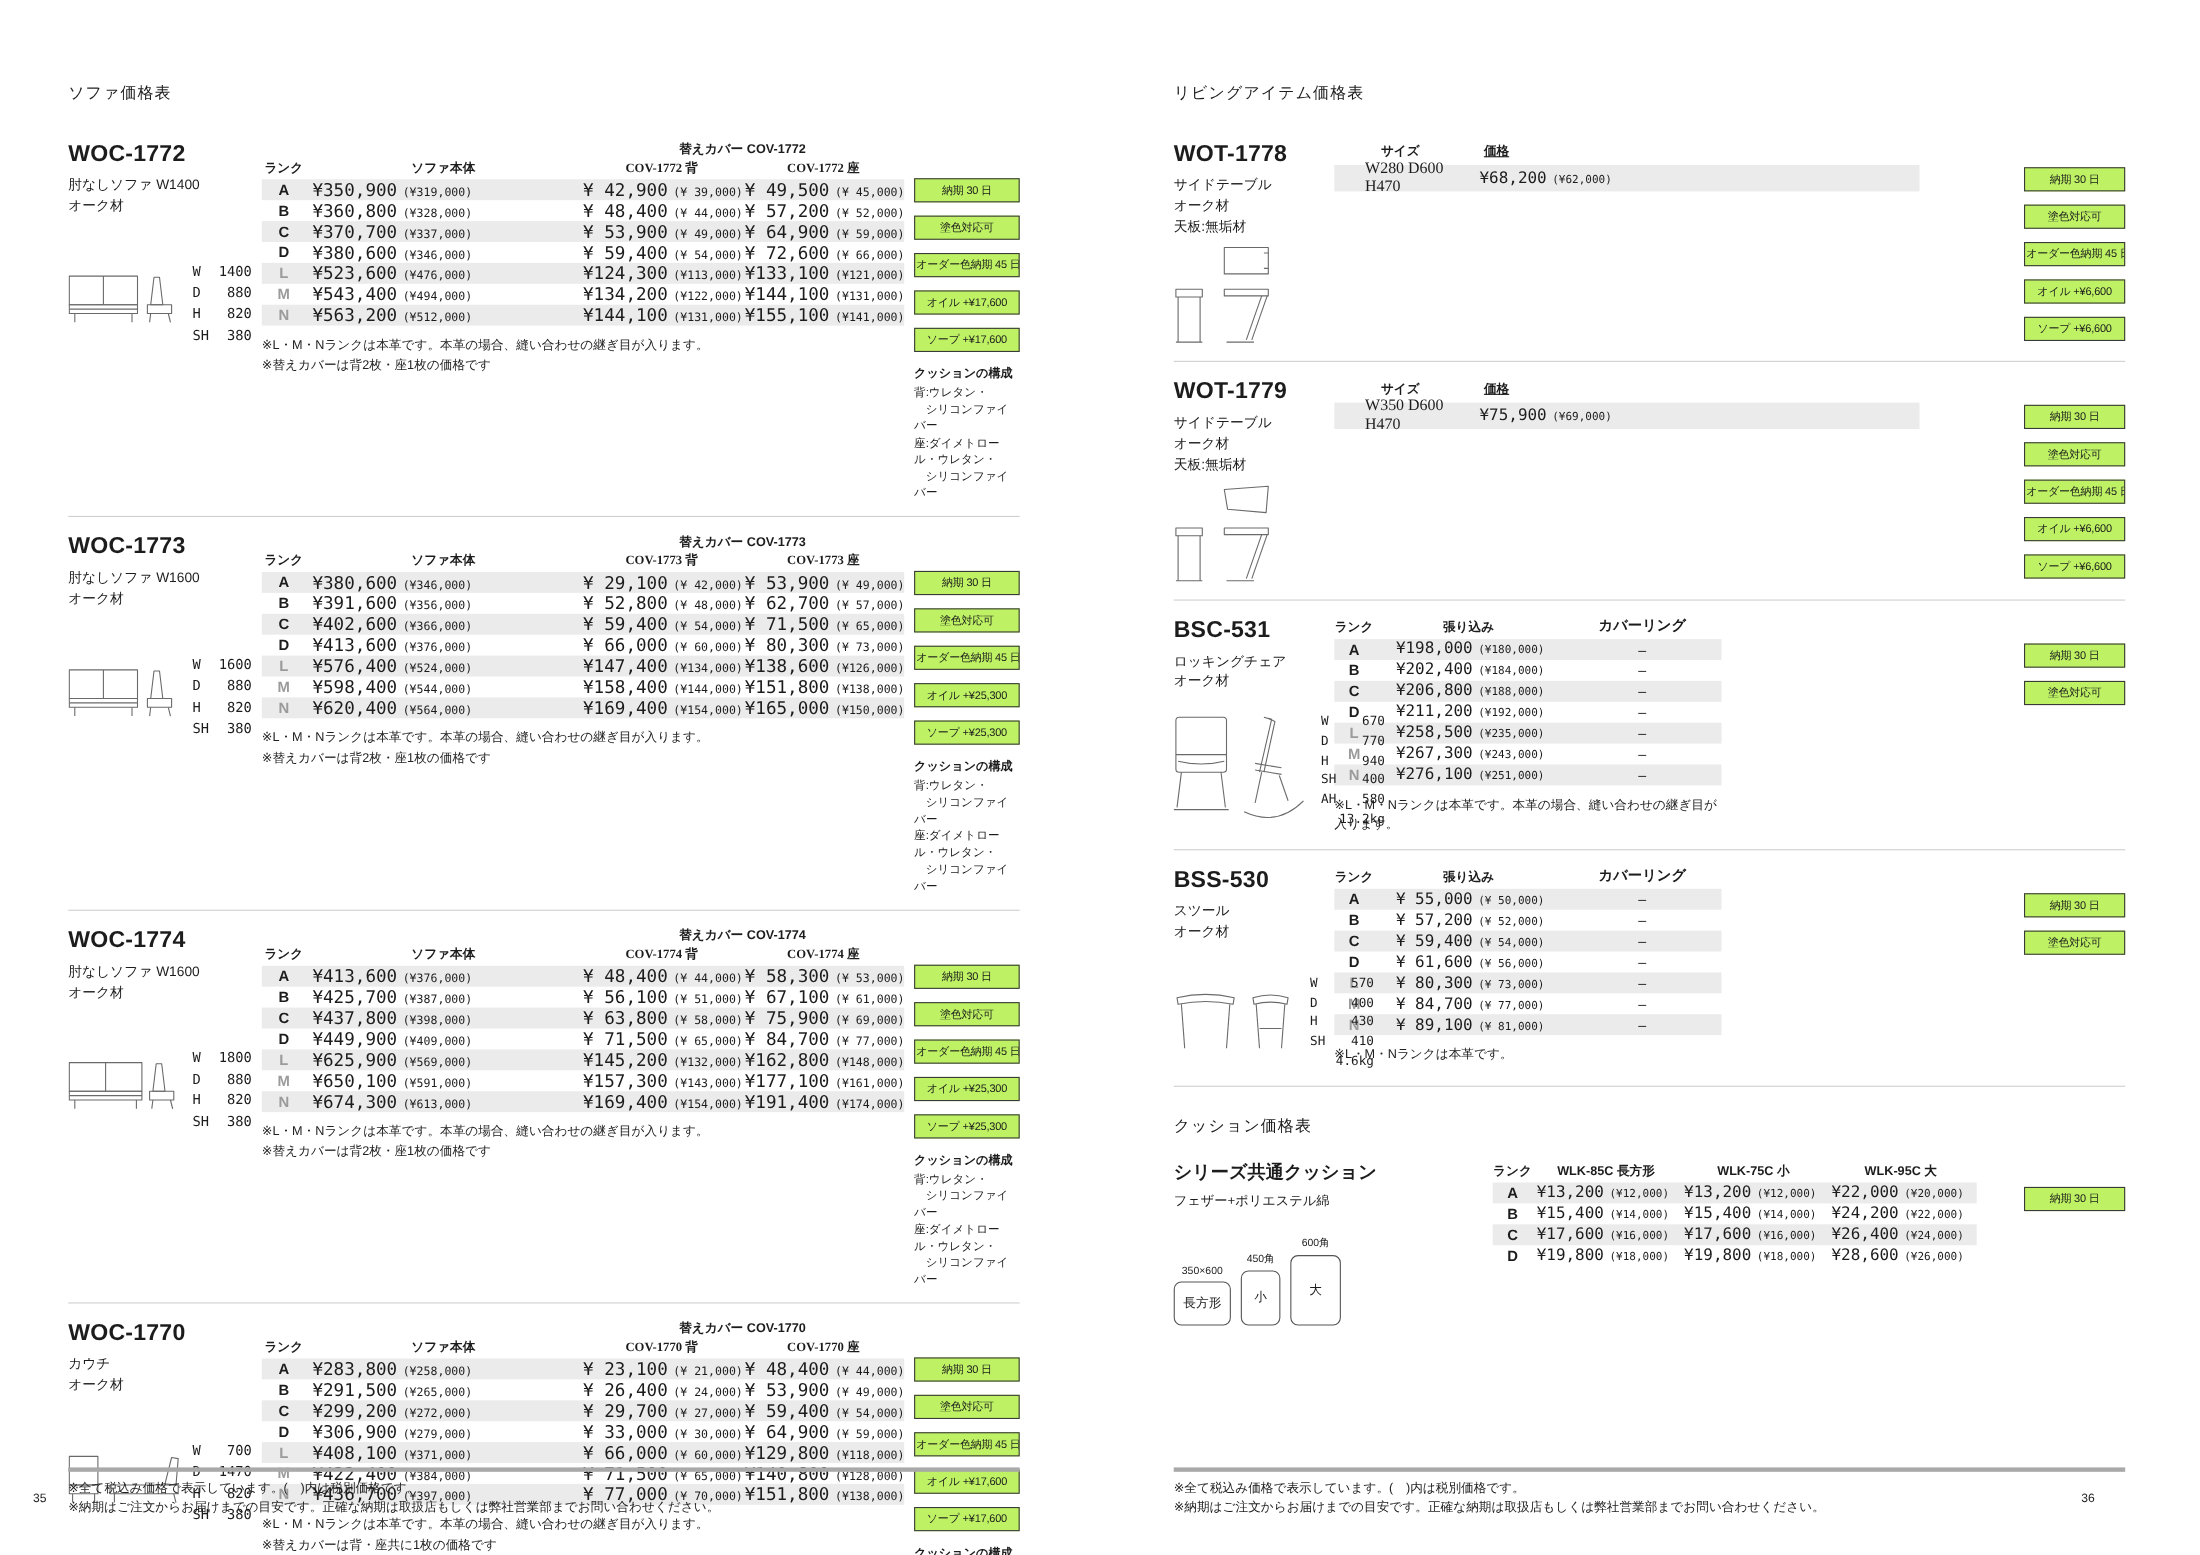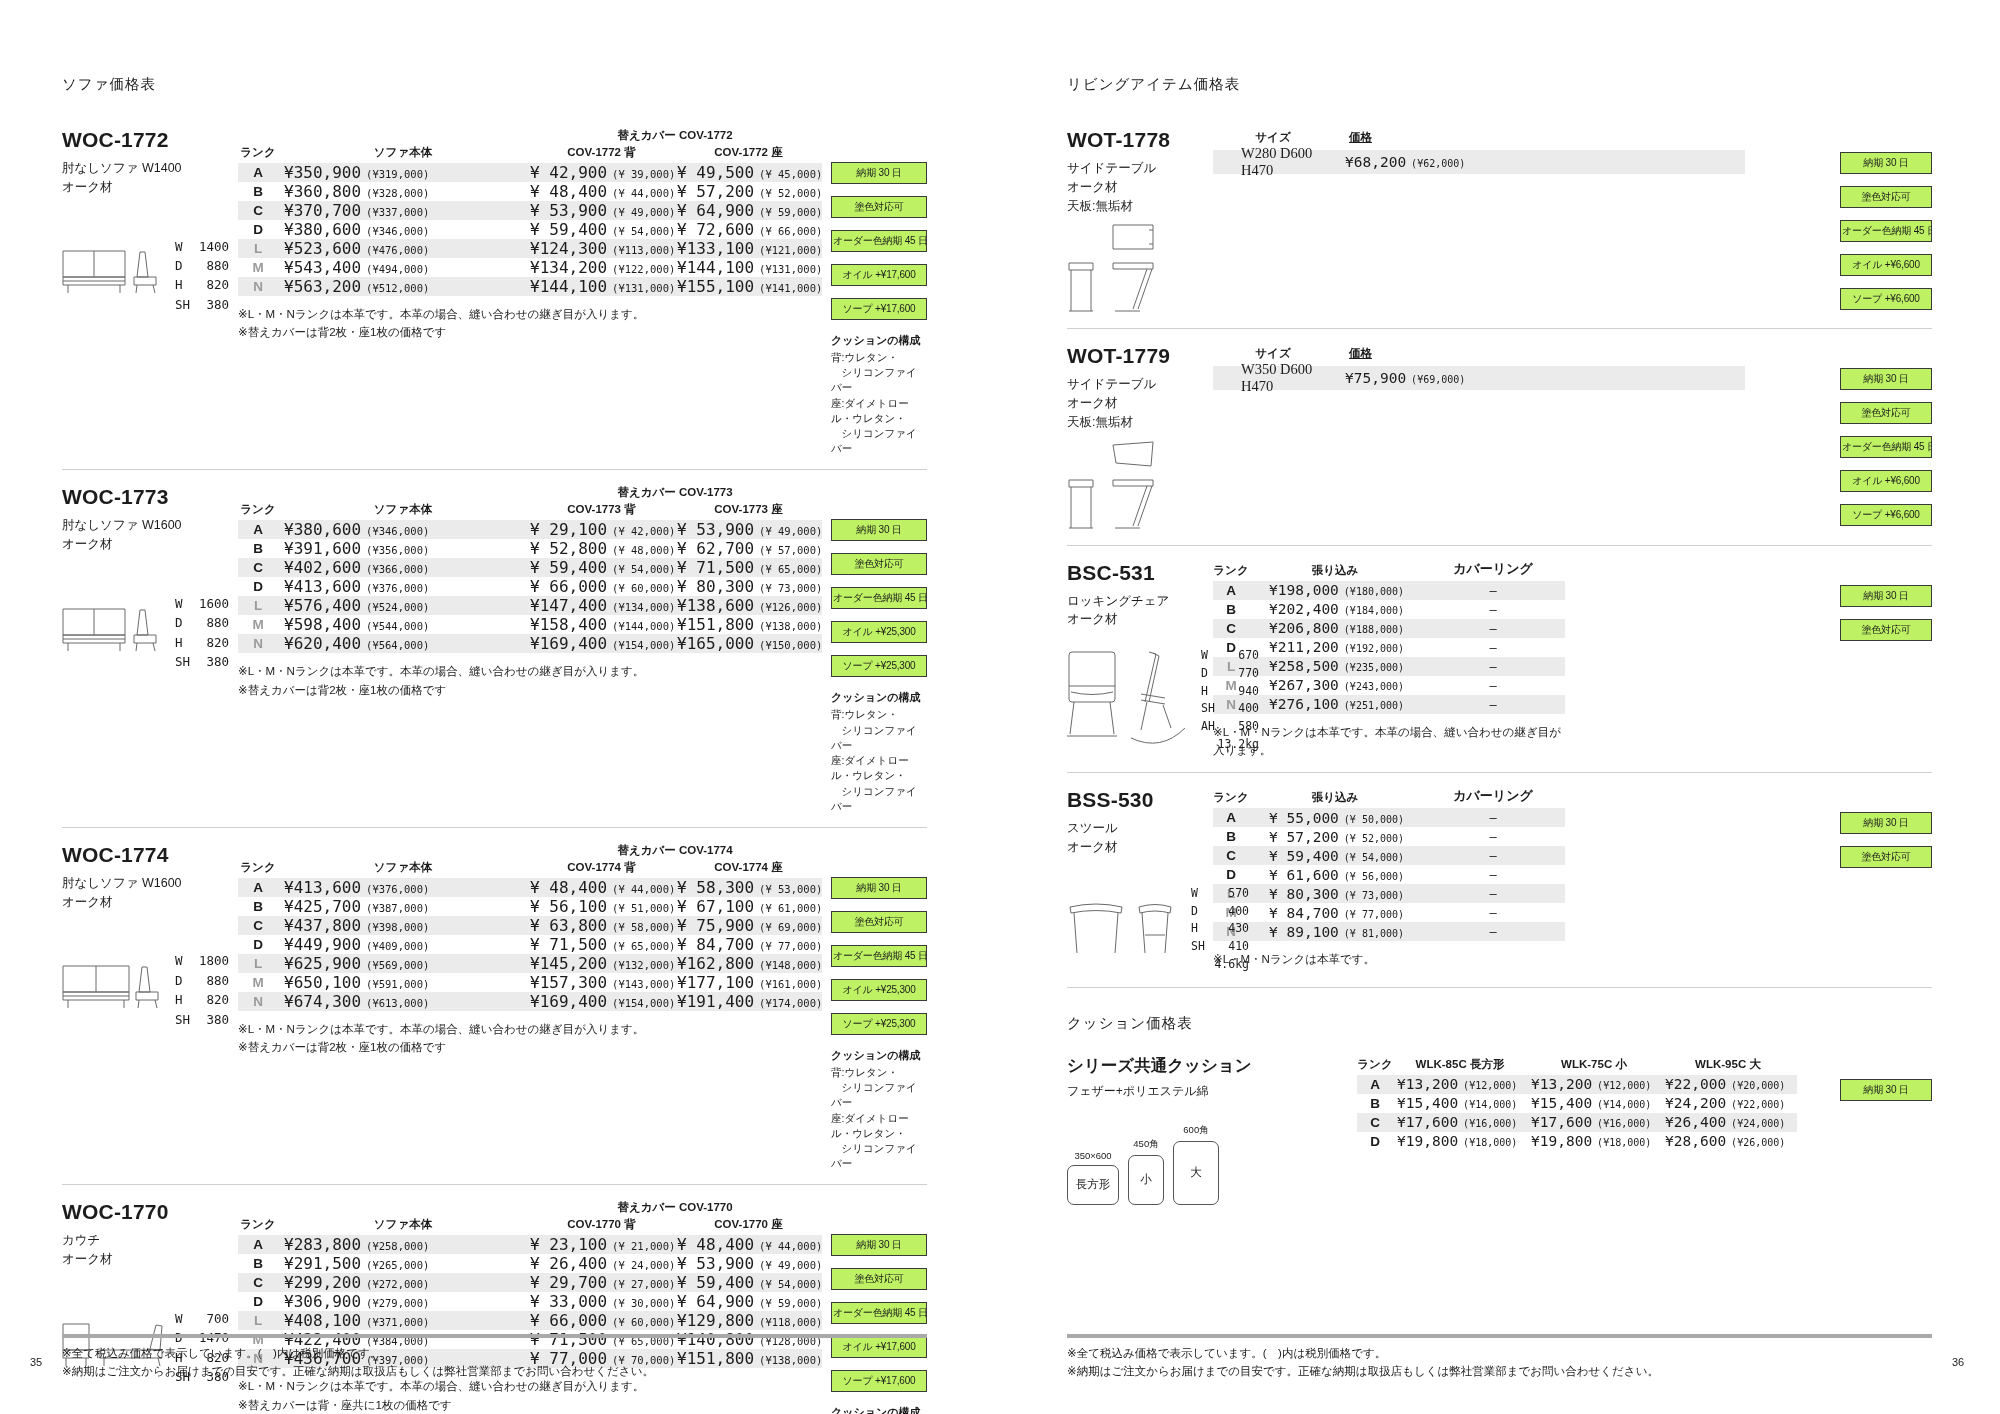--- a/index.html
+++ b/index.html
@@ -40,21 +40,21 @@
   .rows .trow:nth-child(n+5) .rank{color:#9b9b9b;}
   .rank{font-size:13.5px;font-weight:700;}
   .cell{display:flex;align-items:baseline;box-sizing:border-box;}
   .price{font-family:"DejaVu Sans Mono",monospace;font-size:16px;white-space:pre;}
   .tax{font-family:"DejaVu Sans Mono",monospace;font-size:10.5px;margin-left:5px;white-space:pre;}
   #pageR .price{font-size:14.5px;}
   #pageR .tax{font-size:10px;}
   .c1{width:40px;text-align:center;flex:none;}
   .c2{width:250px;padding-left:6px;flex:none;}
   .c3,.c4{width:147px;padding-left:2px;flex:none;}
-  .thead .c2,.thead .c3,.thead .c4{padding:0;display:block;}
+  .thead .c2,.thead .c3,.thead .c4{padding:0;display:block;font-family:Liberation Serif, serif;}
   .r1{width:36px;text-align:center;flex:none;}
   .r2{width:172px;padding-left:20px;flex:none;}
   .r3{width:144px;text-align:center;flex:none;font-size:13px;}
   .thead .r2{padding:0;display:block;}
   .w1{width:120px;flex:none;font-family:Liberation Serif, serif;font-size:14.5px;padding-left:28px;box-sizing:border-box;}
   .w2{padding-left:12px;flex:none;}
   .thead .w1{font-family:"Liberation Sans","DejaVu Sans",sans-serif;font-size:11.5px;text-align:center;padding:0;width:120px;}
   .thead .w2{padding-left:16px;text-decoration:underline;}
   .wot-row{height:24px;background:#ebebeb;display:flex;align-items:center;margin-top:5px;}
   .k1{width:36px;text-align:center;flex:none;}
@@ -85,21 +85,21 @@
   .cush:nth-child(1) .cush-box{width:50px;height:38px;}
   .cush:nth-child(2) .cush-box{width:34px;height:48px;}
   .cush:nth-child(3) .cush-box{width:44px;height:62px;}
 
   
   .footer{position:absolute;width:865px;top:1334px;}
   #footL{left:62px;} #footR{left:1067px;}
   .fbar{height:4px;background:#a9a9a9;}
   .fnotes{margin-top:7px;font-size:11.5px;line-height:1.55;}
   .pageno{position:absolute;font-size:11px;top:1356px;}
-  #pn35{left:30px;} #pn36{left:1952px;text-align:center;}
+  #pn35{left:30px;} #pn36{left:1892px;text-align:center;}
 
   svg .ln{fill:none;stroke:#6a6a6a;stroke-width:1;stroke-linejoin:round;}
 </style>
 </head>
 <body>
 
 <div class="page" id="pageL">
   <h1 class="page-title">ソファ価格表</h1>
 
   <section class="block first">

